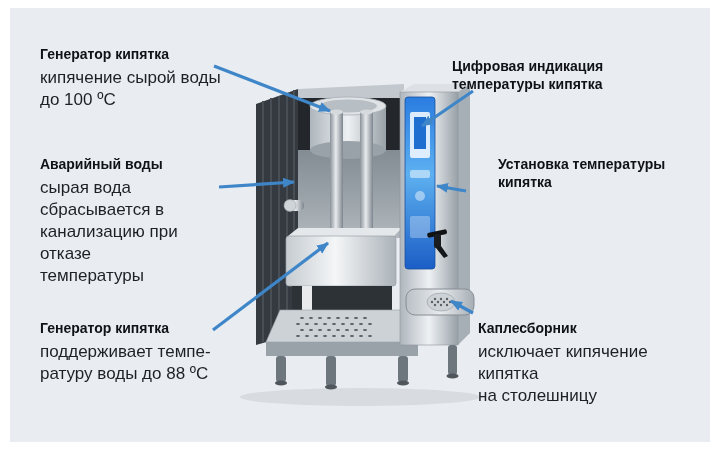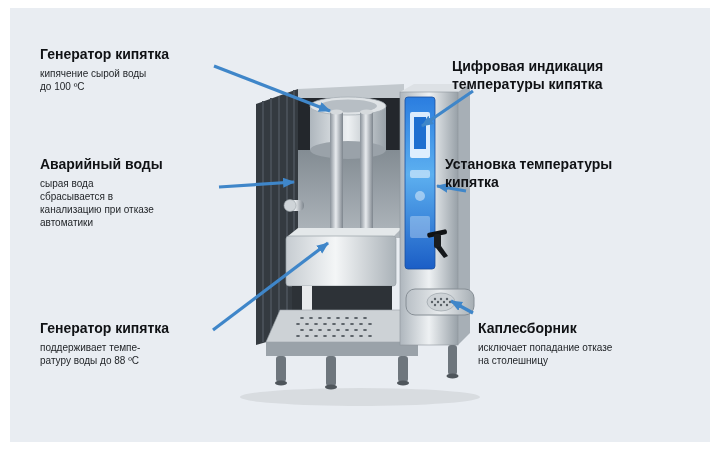--- a/index.html
+++ b/index.html
@@ -12,21 +12,21 @@
     position:absolute; left:10px; top:8px; right:10px; bottom:8px;
     background:#e9edf2;
   }
   .art { position:absolute; left:0; top:0; width:720px; height:450px; }
   .ann { position:absolute; width:190px; }
   .ann .t {
     font-weight:bold; font-size:14px; line-height:1.25;
     color:#101215; white-space:pre-line;
   }
   .ann .b {
-    font-size:10px; line-height:1.3; color:#1d2024;
+    font-size:17px; line-height:1.3; color:#1d2024;
     white-space:pre-line; margin-top:3px;
   }
   .ann.right { width:210px; }
 </style>
 </head>
 <body>
 
 <div class="canvas">
   <div class="panel"></div>
 
@@ -213,37 +213,37 @@
     <div class="t">Генератор кипятка</div>
     <div class="b">кипячение сырой воды
 до 100 ºС</div>
   </div>
 
   <div class="ann" style="left:40px; top:156px">
     <div class="t">Аварийный воды</div>
     <div class="b">сырая вода
 сбрасывается в
 канализацию при отказе
-автоматики</div>
+температуры</div>
   </div>
 
   <div class="ann" style="left:40px; top:320px">
     <div class="t">Генератор кипятка</div>
     <div class="b">поддерживает темпе-
 ратуру воды до 88 ºС</div>
   </div>
 
   <div class="ann right" style="left:452px; top:58px">
     <div class="t">Цифровая индикация
 температуры кипятка</div>
   </div>
 
-  <div class="ann right" style="left:445px; top:156px">
+  <div class="ann right" style="left:498px; top:156px">
     <div class="t">Установка температуры
 кипятка</div>
   </div>
 
   <div class="ann right" style="left:478px; top:320px">
     <div class="t">Каплесборник</div>
-    <div class="b">исключает попадание отказе
+    <div class="b">исключает кипячение кипятка
 на столешницу</div>
   </div>
 </div>
 
 </body></html>

